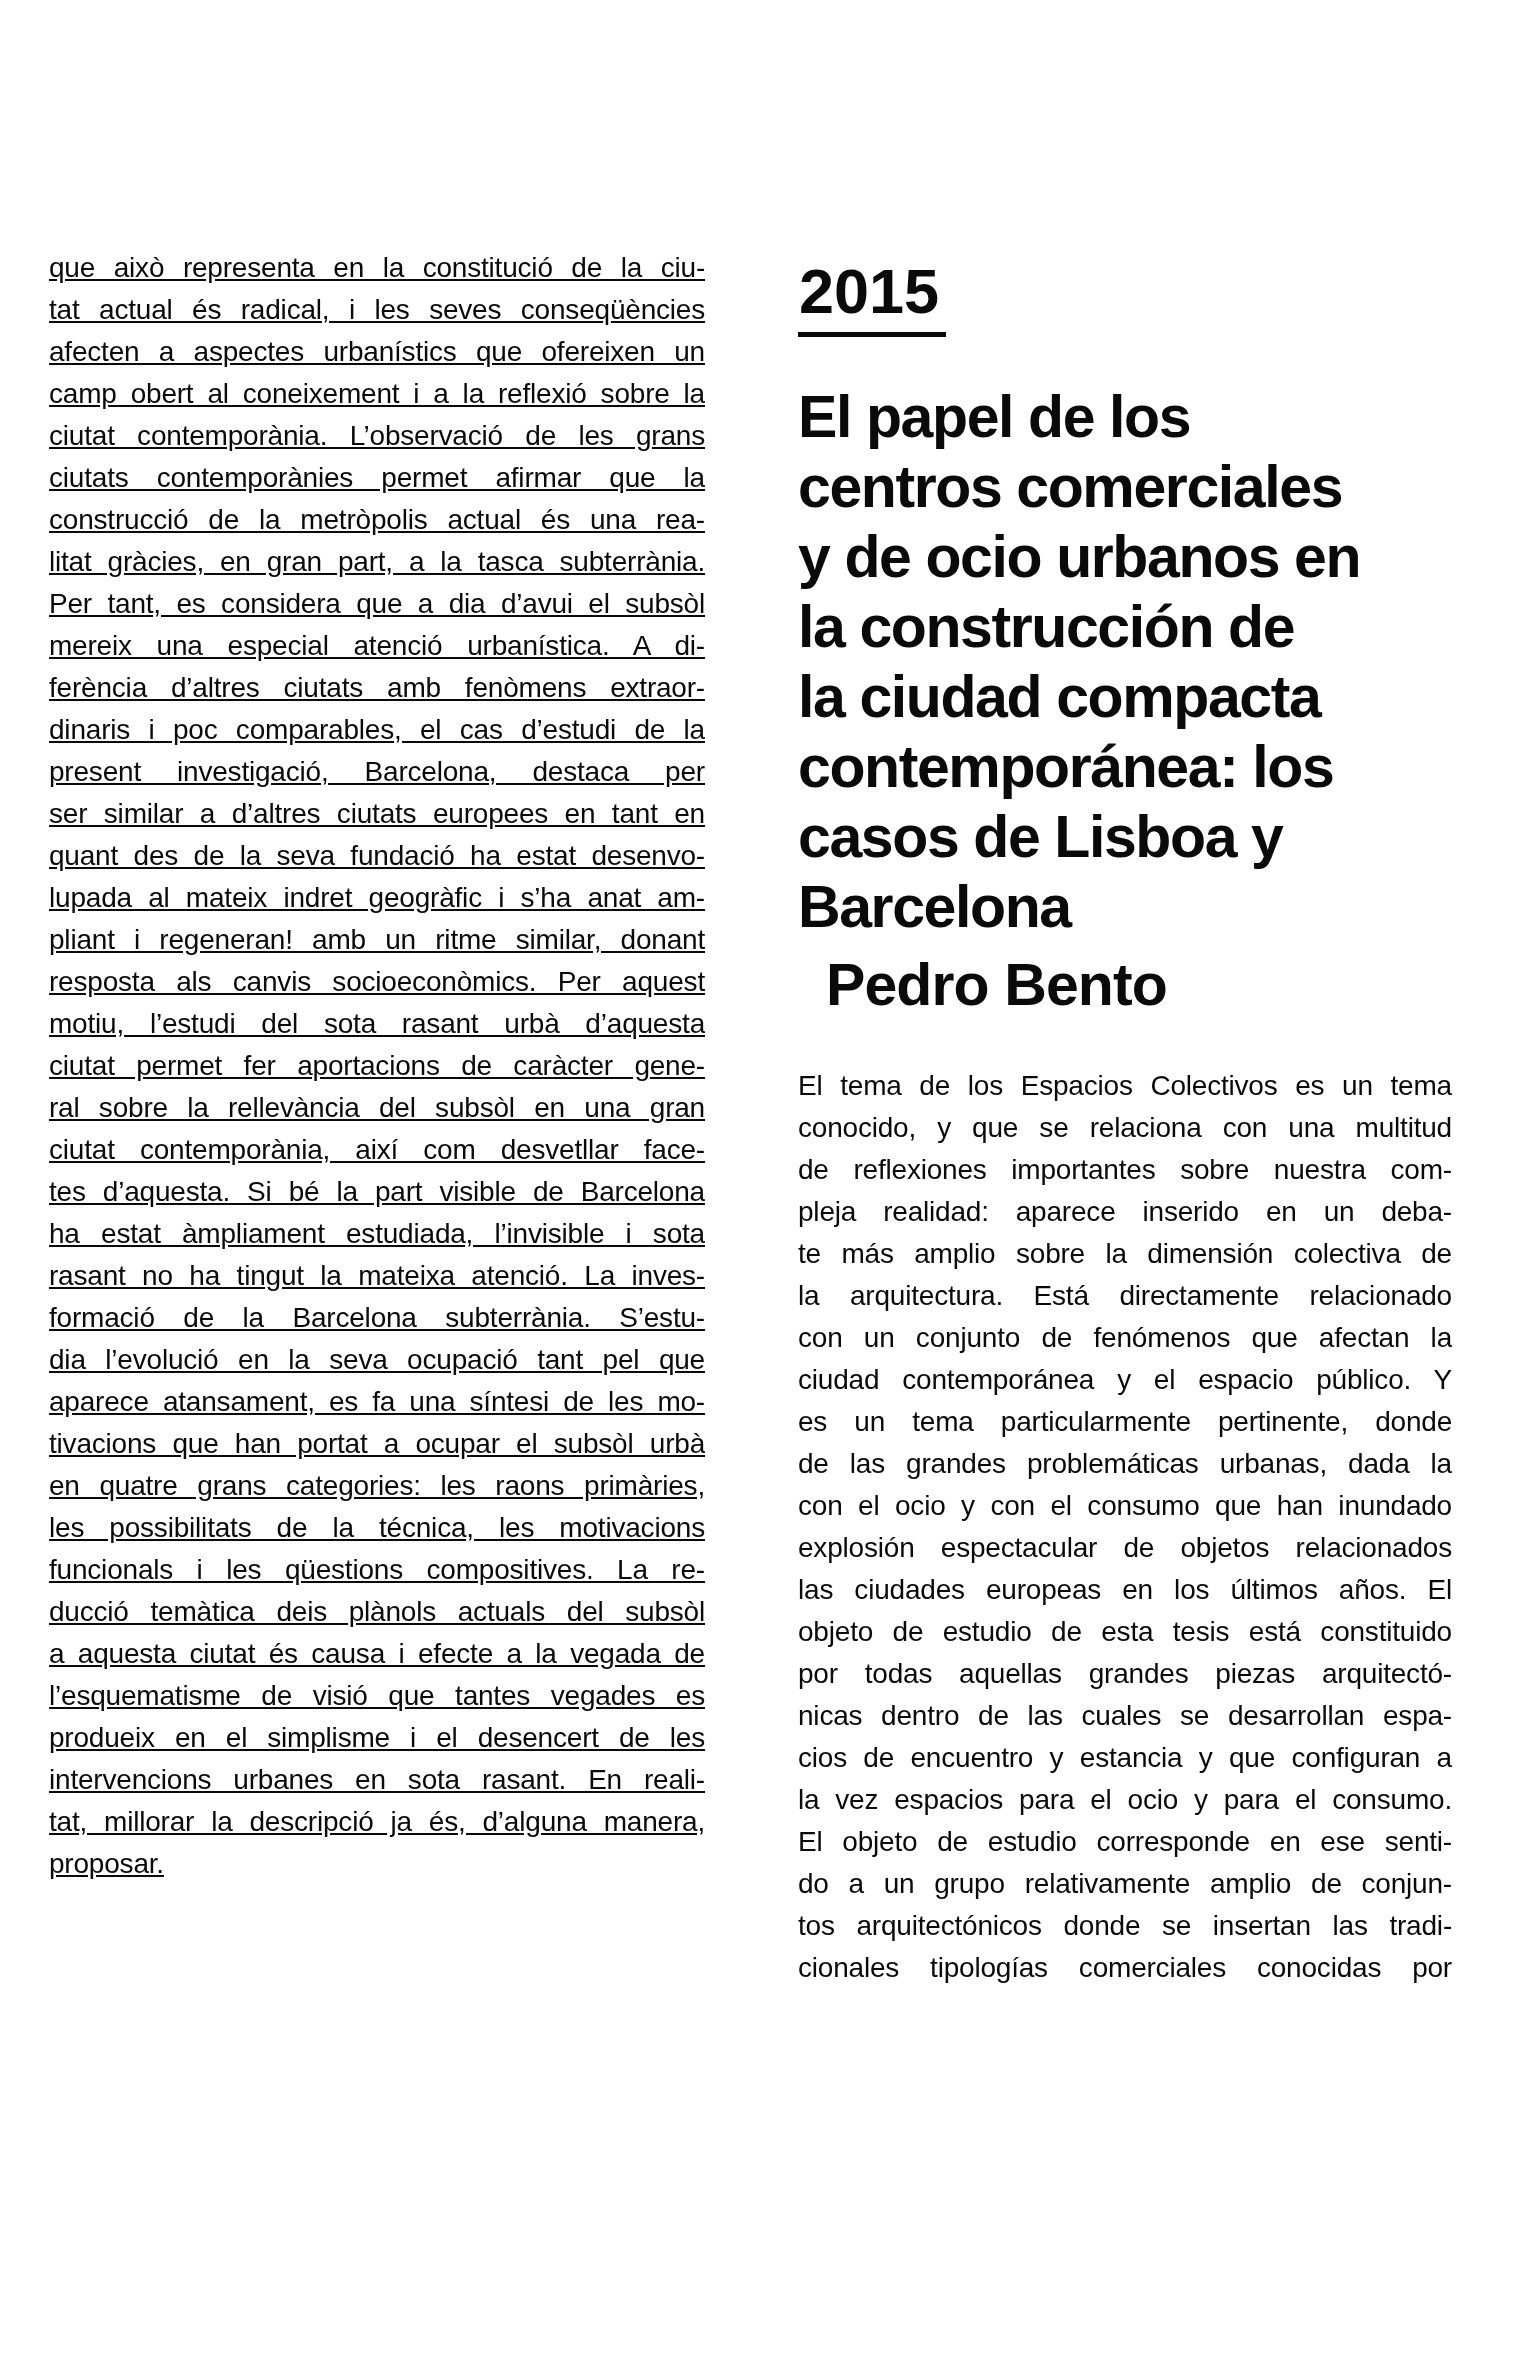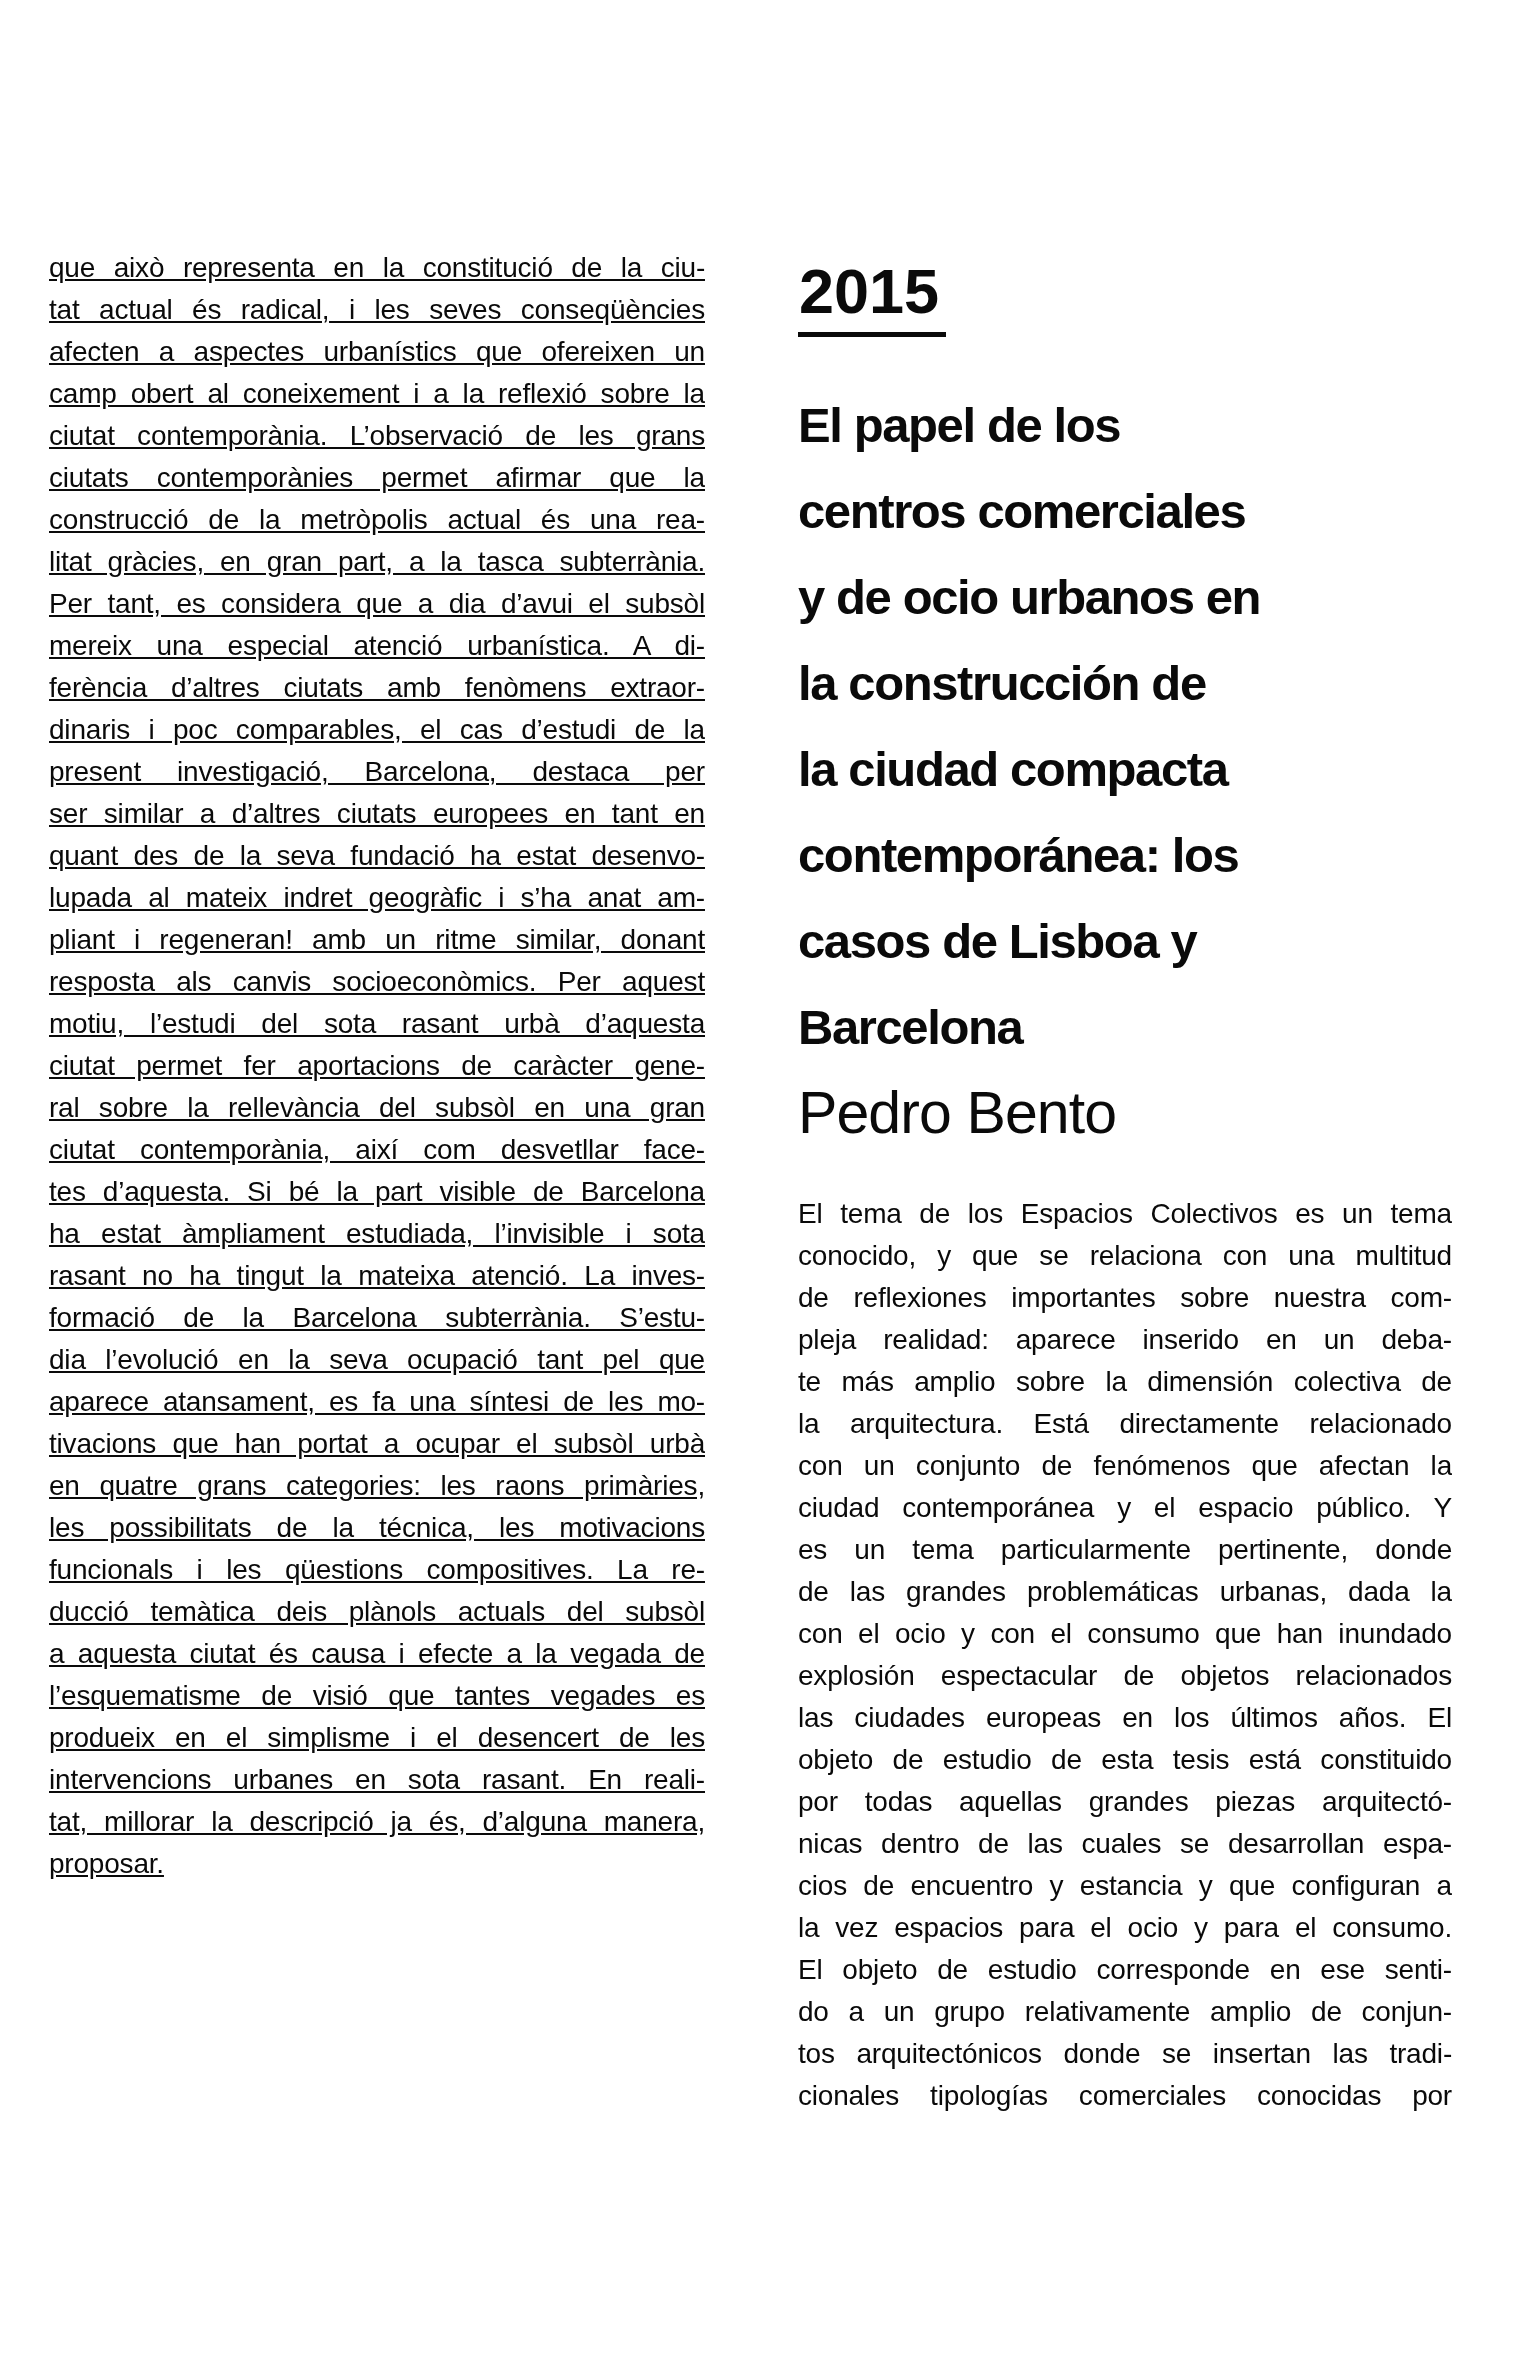--- a/index.html
+++ b/index.html
@@ -36,27 +36,27 @@
     .year {
       display: inline-block;
       margin-top: 26px;
       font-size: 63px; font-weight: 700; line-height: 1;
       border-bottom: 5.6px solid #0a0a0a;
       padding: 0 7.4px 9.3px 0.9px;
       letter-spacing: 0;
     }
     .title {
       margin: 45px 0 0 0;
-      font-size: 49px; line-height: 86px;
+      font-size: 59px; line-height: 70px;
       font-weight: 700; letter-spacing: -1.4px;
       white-space: pre-line;
     }
     .author {
       font-size: 59px; line-height: 86px;
-      font-weight: 400; letter-spacing: -0.9px;
+      font-weight: 700; letter-spacing: -0.9px; margin-left: 28px;
     }
     .body-es {
       margin-top: 37px;
       font-size: 28px; letter-spacing: -0.2px;
     }
   </style>
 </head>
 <body>
 
 <div class="page">

